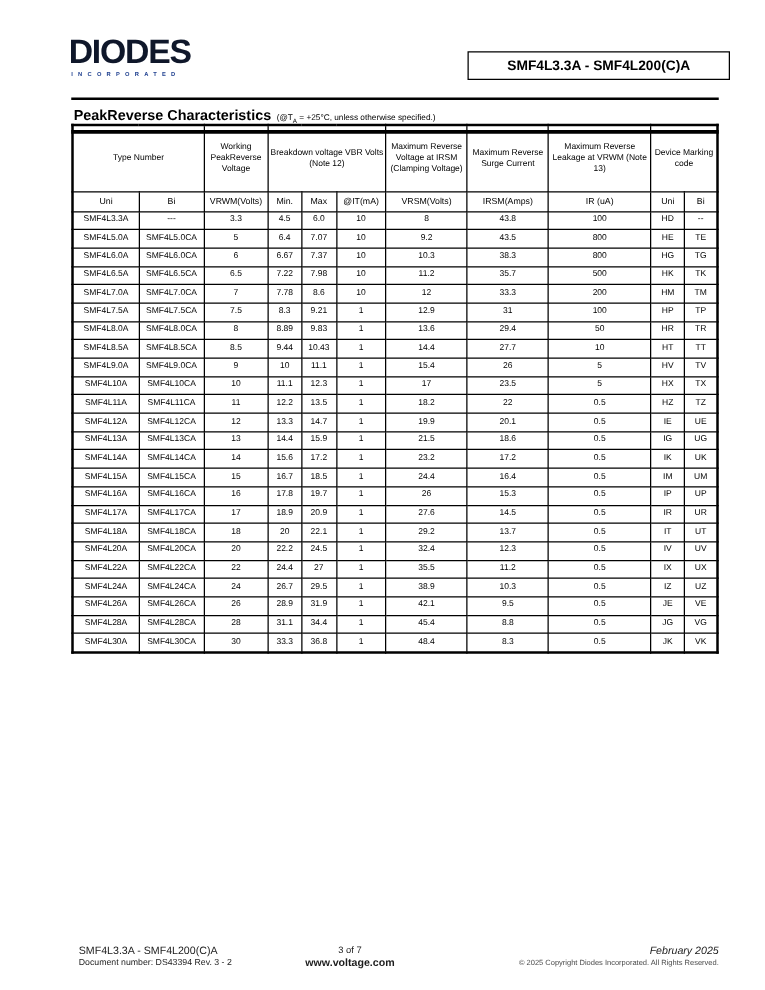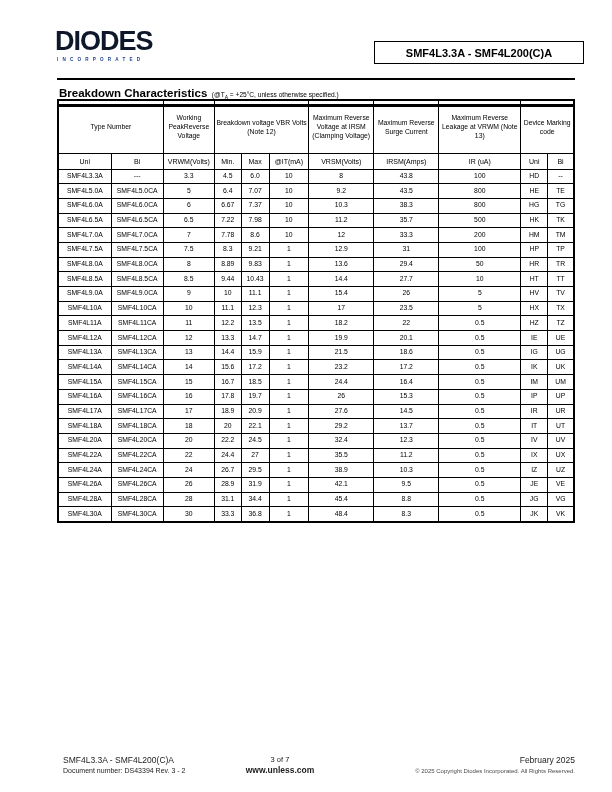--- a/index.html
+++ b/index.html
@@ -73,37 +73,37 @@
 
   
   .footer { position: absolute; left: 0; top: 753px; width: 612px; font-size: 8.5px; color: #1c1c1c; }
   .footer-left  { position: absolute; left: 63px; top: 2px; }
   .footer-left .line1 { font-size: 8.5px; }
   .footer-left .line2 { font-size: 7px; margin-top: 2px; }
   .footer-center { position: absolute; left: 0; width: 560px; top: 2px; text-align: center; }
   .footer-center .page-num { font-size: 7.5px; }
   .footer-center .site { font-size: 8.5px; font-weight: bold; margin-top: 1px; }
   .footer-right { position: absolute; right: 37px; top: 2px; text-align: right; }
-  .footer-right .date { font-size: 8.5px; }
+  .footer-right .date { font-size: 8.5px; font-style: italic; }
   .footer-right .copy { font-size: 6px; color: #4a4a4a; margin-top: 3px; }
 </style>
 </head>
 <body>
 
 <div class="logo">
   <div class="logo-brand">DIODES</div>
   <div class="logo-sub">INCORPORATED</div>
 </div>
 
 <div class="part-box">
   <span>SMF4L3.3A - SMF4L200(C)A</span>
 </div>
 
 <div class="section-heading">
-  <span class="section-title">Breakdown Characteristics</span>
+  <span class="section-title">PeakReverse Characteristics</span>
   <span class="section-cond"><span>(@T</span><sub>A</sub><span> = +25°C, unless otherwise specified.)</span></span>
 </div>
 
 <div class="table-wrap">
   <table class="ec">
     <colgroup>
       <col style="width:10.3%">
         <col style="width:10.1%">
         <col style="width:9.9%">
       <col style="width:5.2%">
@@ -456,19 +456,19 @@
   </table>
 </div>
 
 <div class="footer">
   <div class="footer-left">
     <div class="line1">SMF4L3.3A - SMF4L200(C)A</div>
     <div class="line2">Document number: DS43394 Rev. 3 - 2</div>
   </div>
   <div class="footer-center">
     <div class="page-num">3 of 7</div>
-    <div class="site">www.unless.com</div>
+    <div class="site">www.voltage.com</div>
   </div>
   <div class="footer-right">
     <div class="date">February 2025</div>
     <div class="copy">© 2025 Copyright Diodes Incorporated. All Rights Reserved.</div>
   </div>
 </div>
 
 </body></html>

